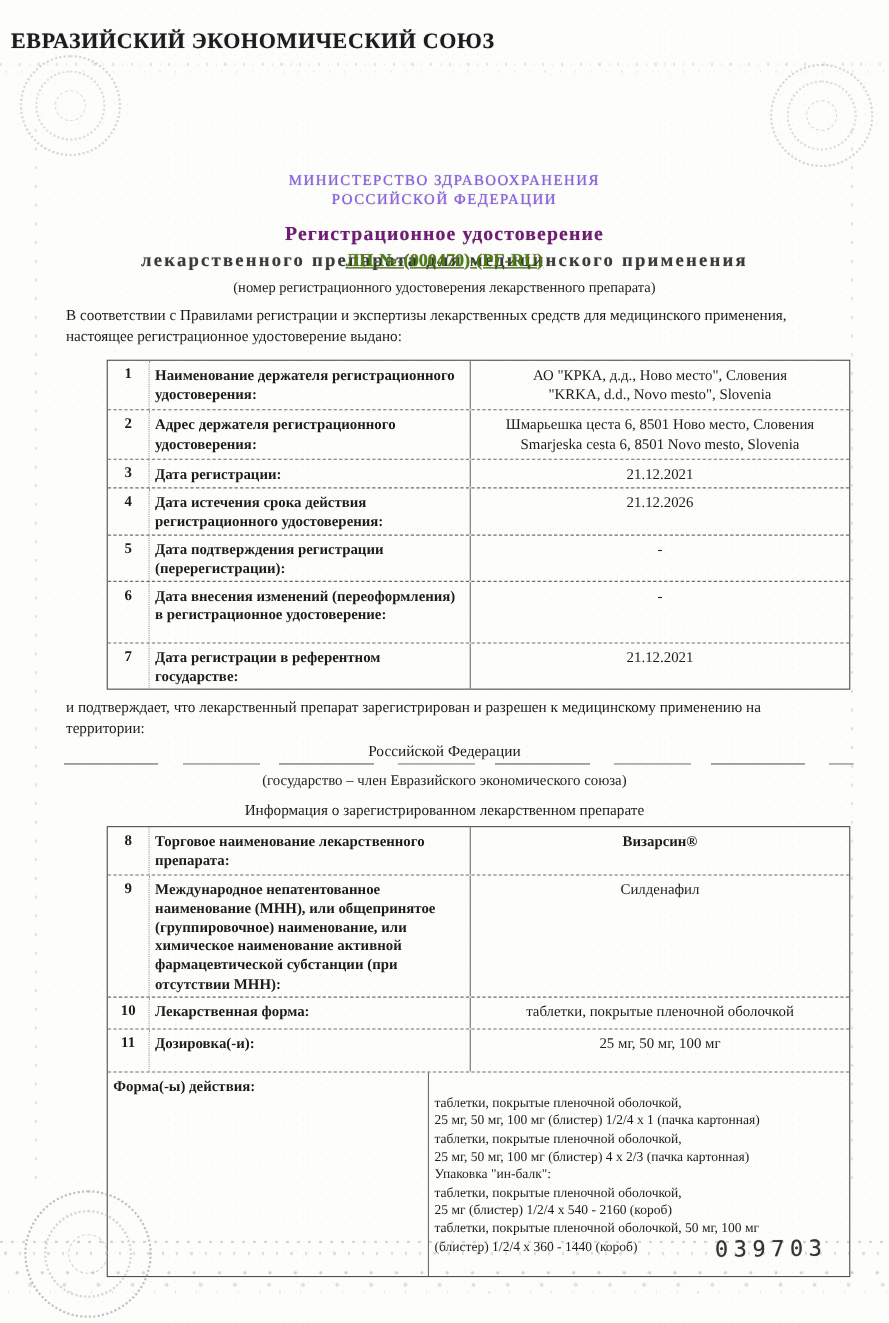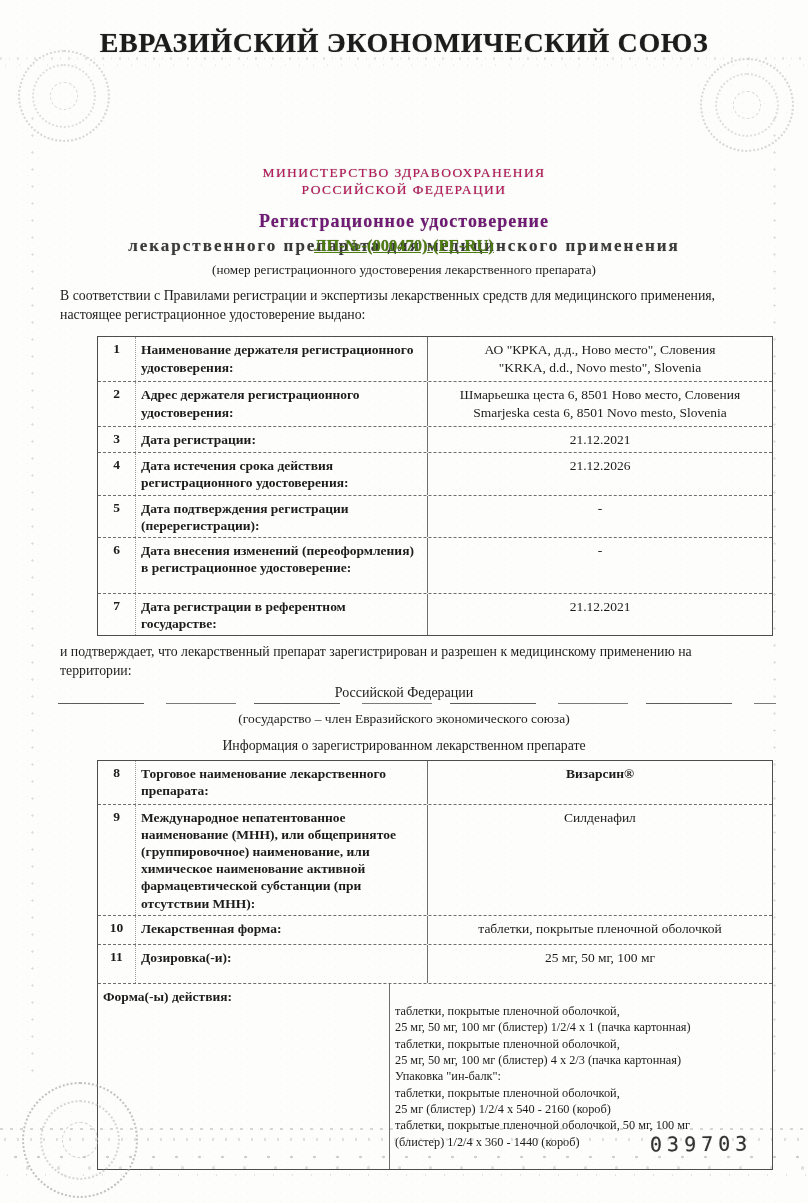--- a/index.html
+++ b/index.html
@@ -46,27 +46,27 @@
       radial-gradient(circle, rgba(60,60,60,.3) 1.6px, transparent 2px) 12px 34px/31px 12px repeat-x,
       repeating-linear-gradient(90deg, transparent 0 7px, rgba(60,60,60,.25) 7px 8px, transparent 8px 19px) 0 46px/100% 2px no-repeat;
   }
   .edge{position:absolute;width:12px;opacity:.3;pointer-events:none;
     background:radial-gradient(circle, rgba(70,70,70,.5) 1px, transparent 1.4px) 0 0/9px 17px;}
   .edge.left{left:28px;top:110px;bottom:130px;}
   .edge.right{left:770px;top:110px;bottom:130px;}
 
   
   .union{
-    margin:27px 10px 0;text-align:center;
-    font-size:28px;font-weight:bold;letter-spacing:.6px;
+    margin:27px 10px 0;
+    font-size:20px;font-weight:bold;letter-spacing:.6px;
     text-shadow:0 0 1px rgba(0,0,0,.45);
   }
   .ministry{
     margin:106px 0 0;text-align:center;
-    font-size:13.5px;letter-spacing:1.4px;color:#be185d;line-height:1.25;
+    font-size:13.5px;letter-spacing:1.4px;color:#8b5cf6;line-height:1.25;
     text-shadow:0 0 1px rgba(60,60,60,.6);
     white-space:pre-line;
   }
   .cert-title{
     margin:12px 0 0;text-align:center;
     font-size:18px;font-weight:bold;letter-spacing:1px;color:#701a75;
     text-shadow:0 0 1px rgba(0,0,0,.4);
   }
   .cert-subtitle{
     position:relative;margin:4px 0 0;text-align:center;

